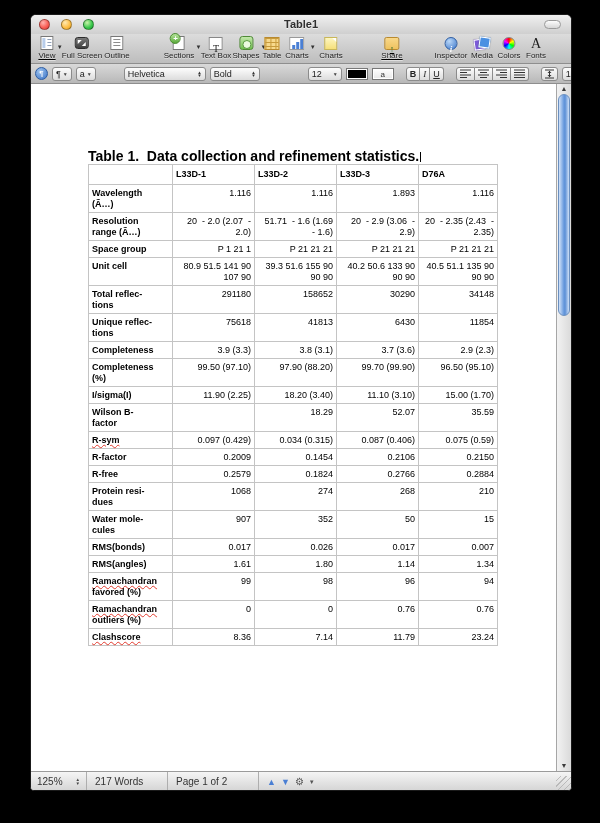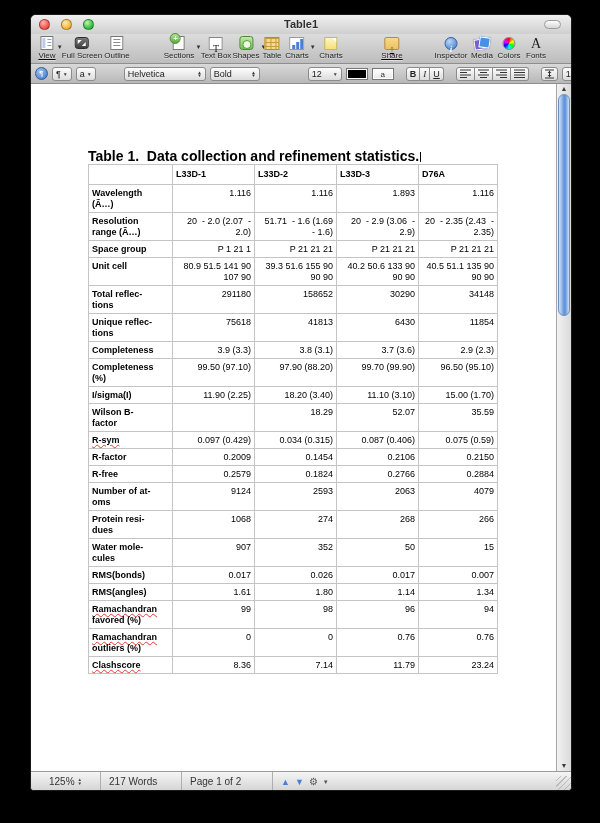--- a/index.html
+++ b/index.html
@@ -103,21 +103,21 @@
   
   .vscroll { position:absolute; top:0; right:0; bottom:0; width:15px; background:linear-gradient(90deg,#f2f2f2,#dadada); border-left:1px solid #a6a6a6; }
   .vs-arrow { position:absolute; left:0; right:0; text-align:center; font-size:7px; color:#3c3c3c; line-height:8px; }
   .vs-up { top:1px; } .vs-down { bottom:1px; }
   .vs-thumb { position:absolute; left:1px; width:12px; top:10px; height:222px; border-radius:7px;
               background:linear-gradient(90deg,#d3e3f9,#6f9fe0 45%,#5b8fd6 60%,#cfe0f7); border:1px solid #6a8fbf; }
 
   
   .statusbar { height:20px; background:linear-gradient(#f5f5f5,#d4d4d4); border-top:1px solid #9b9b9b;
                display:flex; align-items:center; font-size:10px; color:#333; position:relative; }
-  .sb-zoom { display:flex; align-items:center; gap:3px; padding:0 18px; }
+  .sb-zoom { display:flex; align-items:center; gap:13px; padding:0 6px; }
   .sb-zoom .steppers { display:flex; flex-direction:column; font-size:4.5px; line-height:3.5px; color:#444; }
   .sb-sep { width:1px; height:20px; background:#aeaeae; }
   .sb-words { padding:0 8px; min-width:80px; }
   .sb-page { padding:0 8px; min-width:90px; }
   .sb-nav { display:flex; align-items:center; gap:5px; padding:0 8px; }
   .sb-nav .tri { color:#4a7fd4; font-size:9px; }
   .sb-nav .gear { color:#555; font-size:10px; }
   .sb-nav .garr { font-size:6px; color:#555; }
   .grip { position:absolute; right:0; bottom:0; width:15px; height:15px;
           background:repeating-linear-gradient(135deg,transparent 0 3px,#b0b0b0 3px 4px); opacity:.8; }
@@ -496,37 +496,27 @@
               <th>
                 <span>R-free</span>
               </th>
               <td>0.2579</td>
               <td>0.1824</td>
               <td>0.2766</td>
               <td>0.2884</td>
             </tr>
             <tr>
               <th>
-                <span>Number of at-</span>
-                <span>oms</span>
-              </th>
-              <td>9124</td>
-              <td>2593</td>
-              <td>2063</td>
-              <td>4079</td>
-            </tr>
-            <tr>
-              <th>
                 <span>Protein resi-</span>
                 <span>dues</span>
               </th>
               <td>1068</td>
               <td>274</td>
               <td>268</td>
-              <td>266</td>
+              <td>210</td>
             </tr>
             <tr>
               <th>
                 <span>Water mole-</span>
                 <span>cules</span>
               </th>
               <td>907</td>
               <td>352</td>
               <td>50</td>
               <td>15</td>

